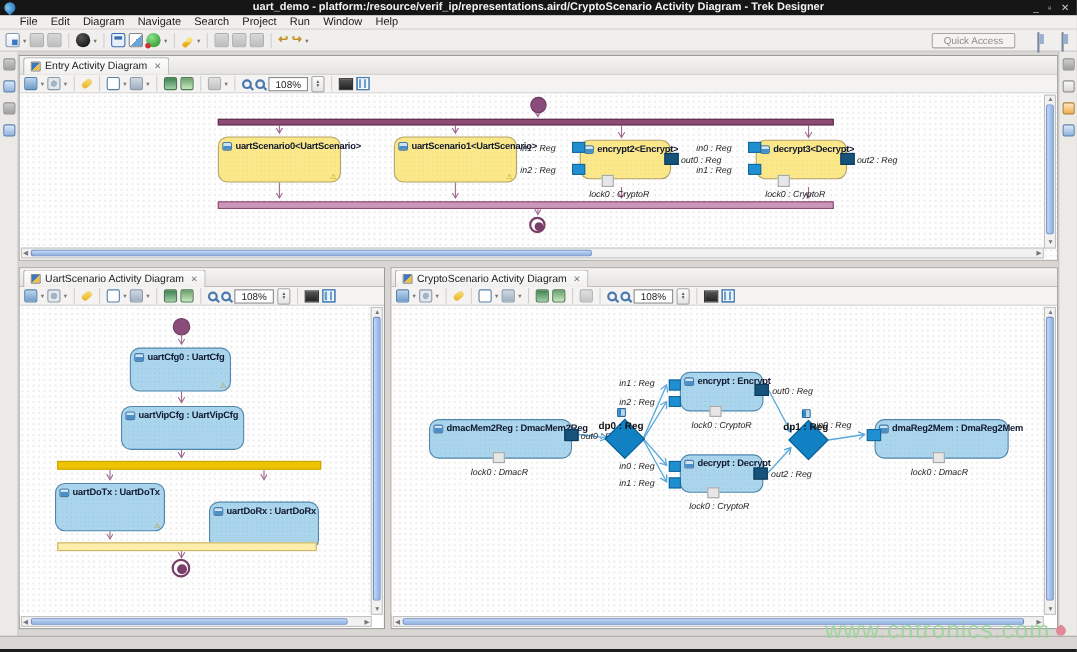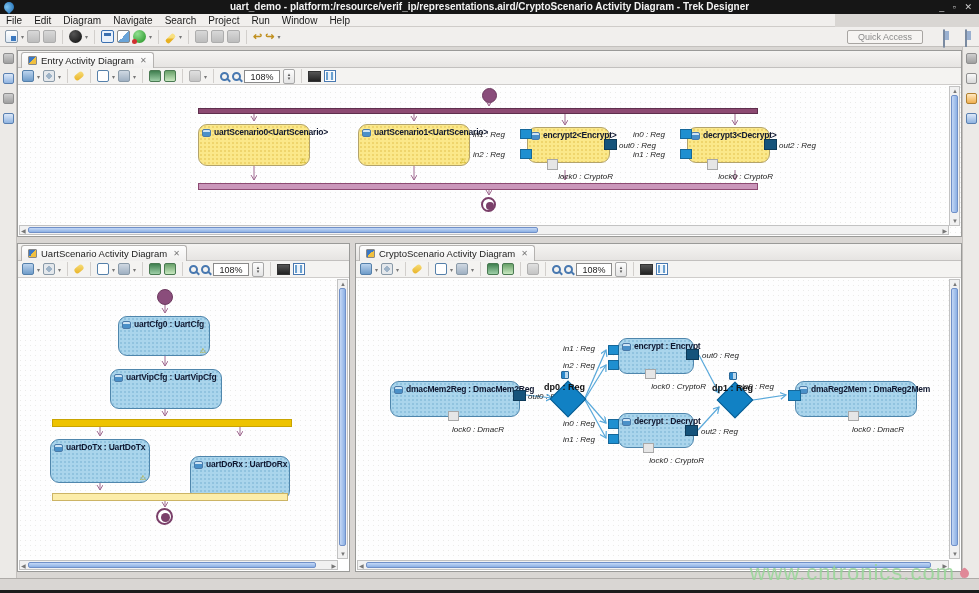--- a/index.html
+++ b/index.html
@@ -10,22 +10,22 @@
 
   
   #titlebar { position:absolute; left:0; top:0; width:979px; height:14px; background:#161616;
               display:flex; align-items:center; }
   #title-text { position:absolute; left:0; right:0; text-align:center; color:#f2f2f2;
                 font-size:10px; font-weight:bold; line-height:14px; white-space:nowrap; }
   #app-icon { position:absolute; left:4px; top:2px; width:10px; height:10px; border-radius:50% 50% 50% 0;
               background:radial-gradient(circle at 35% 35%, #7ec4f0, #1565b0); transform:rotate(-45deg); }
   #win-controls { position:absolute; right:4px; top:0; color:#cfcfcf; font-size:9px; letter-spacing:3px; line-height:14px; }
 
-  #menubar { position:absolute; left:0; top:14px; width:835px; height:13px; background:#f1efed;
-             border-bottom:1px solid #cfccc9; display:flex; padding-left:0; }
+  #menubar { position:absolute; left:0; top:14px; width:979px; height:13px; background:#f1efed;
+             border-bottom:1px solid #cfccc9; display:flex; padding-left:12px; }
   .menu-item { font-size:10px; color:#1a1a1a; padding:0 6px; line-height:13px; }
 
   #toolbar { position:absolute; left:0; top:27px; width:979px; height:20px; background:#f1efed;
              border-bottom:1px solid #c4c1be; display:flex; align-items:center; gap:3px; padding:0 5px; }
   .tb-sep { width:1px; height:14px; background:#d2cfcc; margin:0 3px; }
   .caret { font-size:6px; color:#777; }
   .tbi { width:13px; height:13px; border-radius:2px; position:relative; display:inline-block; }
   .i-new { background:linear-gradient(#ffffff,#dce8f4); border:1px solid #8899aa; }
   .i-new::after { content:''; position:absolute; right:1px; bottom:1px; width:5px; height:5px; background:#3a78c0; }
   .i-gray { background:linear-gradient(#d8d8d8,#bdbdbd); border:1px solid #adadad; }
@@ -104,21 +104,21 @@
   .nhead { display:flex; align-items:flex-end; gap:3px; padding:2px 3px 0 3px; }
   .nlabel { font-size:8.5px; font-weight:bold; color:#101830; white-space:nowrap; letter-spacing:-0.2px; }
   .bicon { width:9px; height:8px; border-radius:2px; background:linear-gradient(#cfe4f4 40%,#4a90c8 40%); border:1px solid #4a7aa8; flex:0 0 auto; }
   .warn { position:absolute; right:3px; bottom:0px; font-size:7px; color:#b8a000; }
   .port { position:absolute; }
   .p-in { background:#1e8fd0; border:1px solid #16689a; }
   .p-out { background:#15537b; border:1px solid #0e3a58; }
   .p-lock { background:#e6e6e6; border:1px solid #a8a8a8; }
   .plabel { position:absolute; font-size:8px; font-style:italic; color:#222; white-space:nowrap; }
   .plabel.r { text-align:left; }
-  .plabel.c { text-align:right; }
+  .plabel.c { text-align:center; }
   .bar { position:absolute; }
   .bar-maroon { background:#8d4a72; border:1px solid #5f2f4d; }
   .bar-pink { background:#ca96ba; border:1px solid #8d4a72; }
   .bar-gold { background:#eec300; border:1px solid #c9a400; }
   .bar-lightyellow { background:#fcedaa; border:1px solid #ccb465; }
   .initial { position:absolute; border-radius:50%; background:#8a4d7b; border:1px solid #6d3a5f; }
   .final-outer { position:absolute; border-radius:50%; border:2px solid #7a3f69; background:#fff; }
   .final-inner { position:absolute; border-radius:50%; background:#7a3f69; }
   .diamond { position:absolute; width:26px; height:26px; transform:rotate(45deg); background:#1181c4; border:1px solid #0c5e92; }
   .dlabel { position:absolute; font-size:9px; font-weight:bold; color:#111; white-space:nowrap; display:flex; align-items:center; gap:3px;flex-direction:column; }

